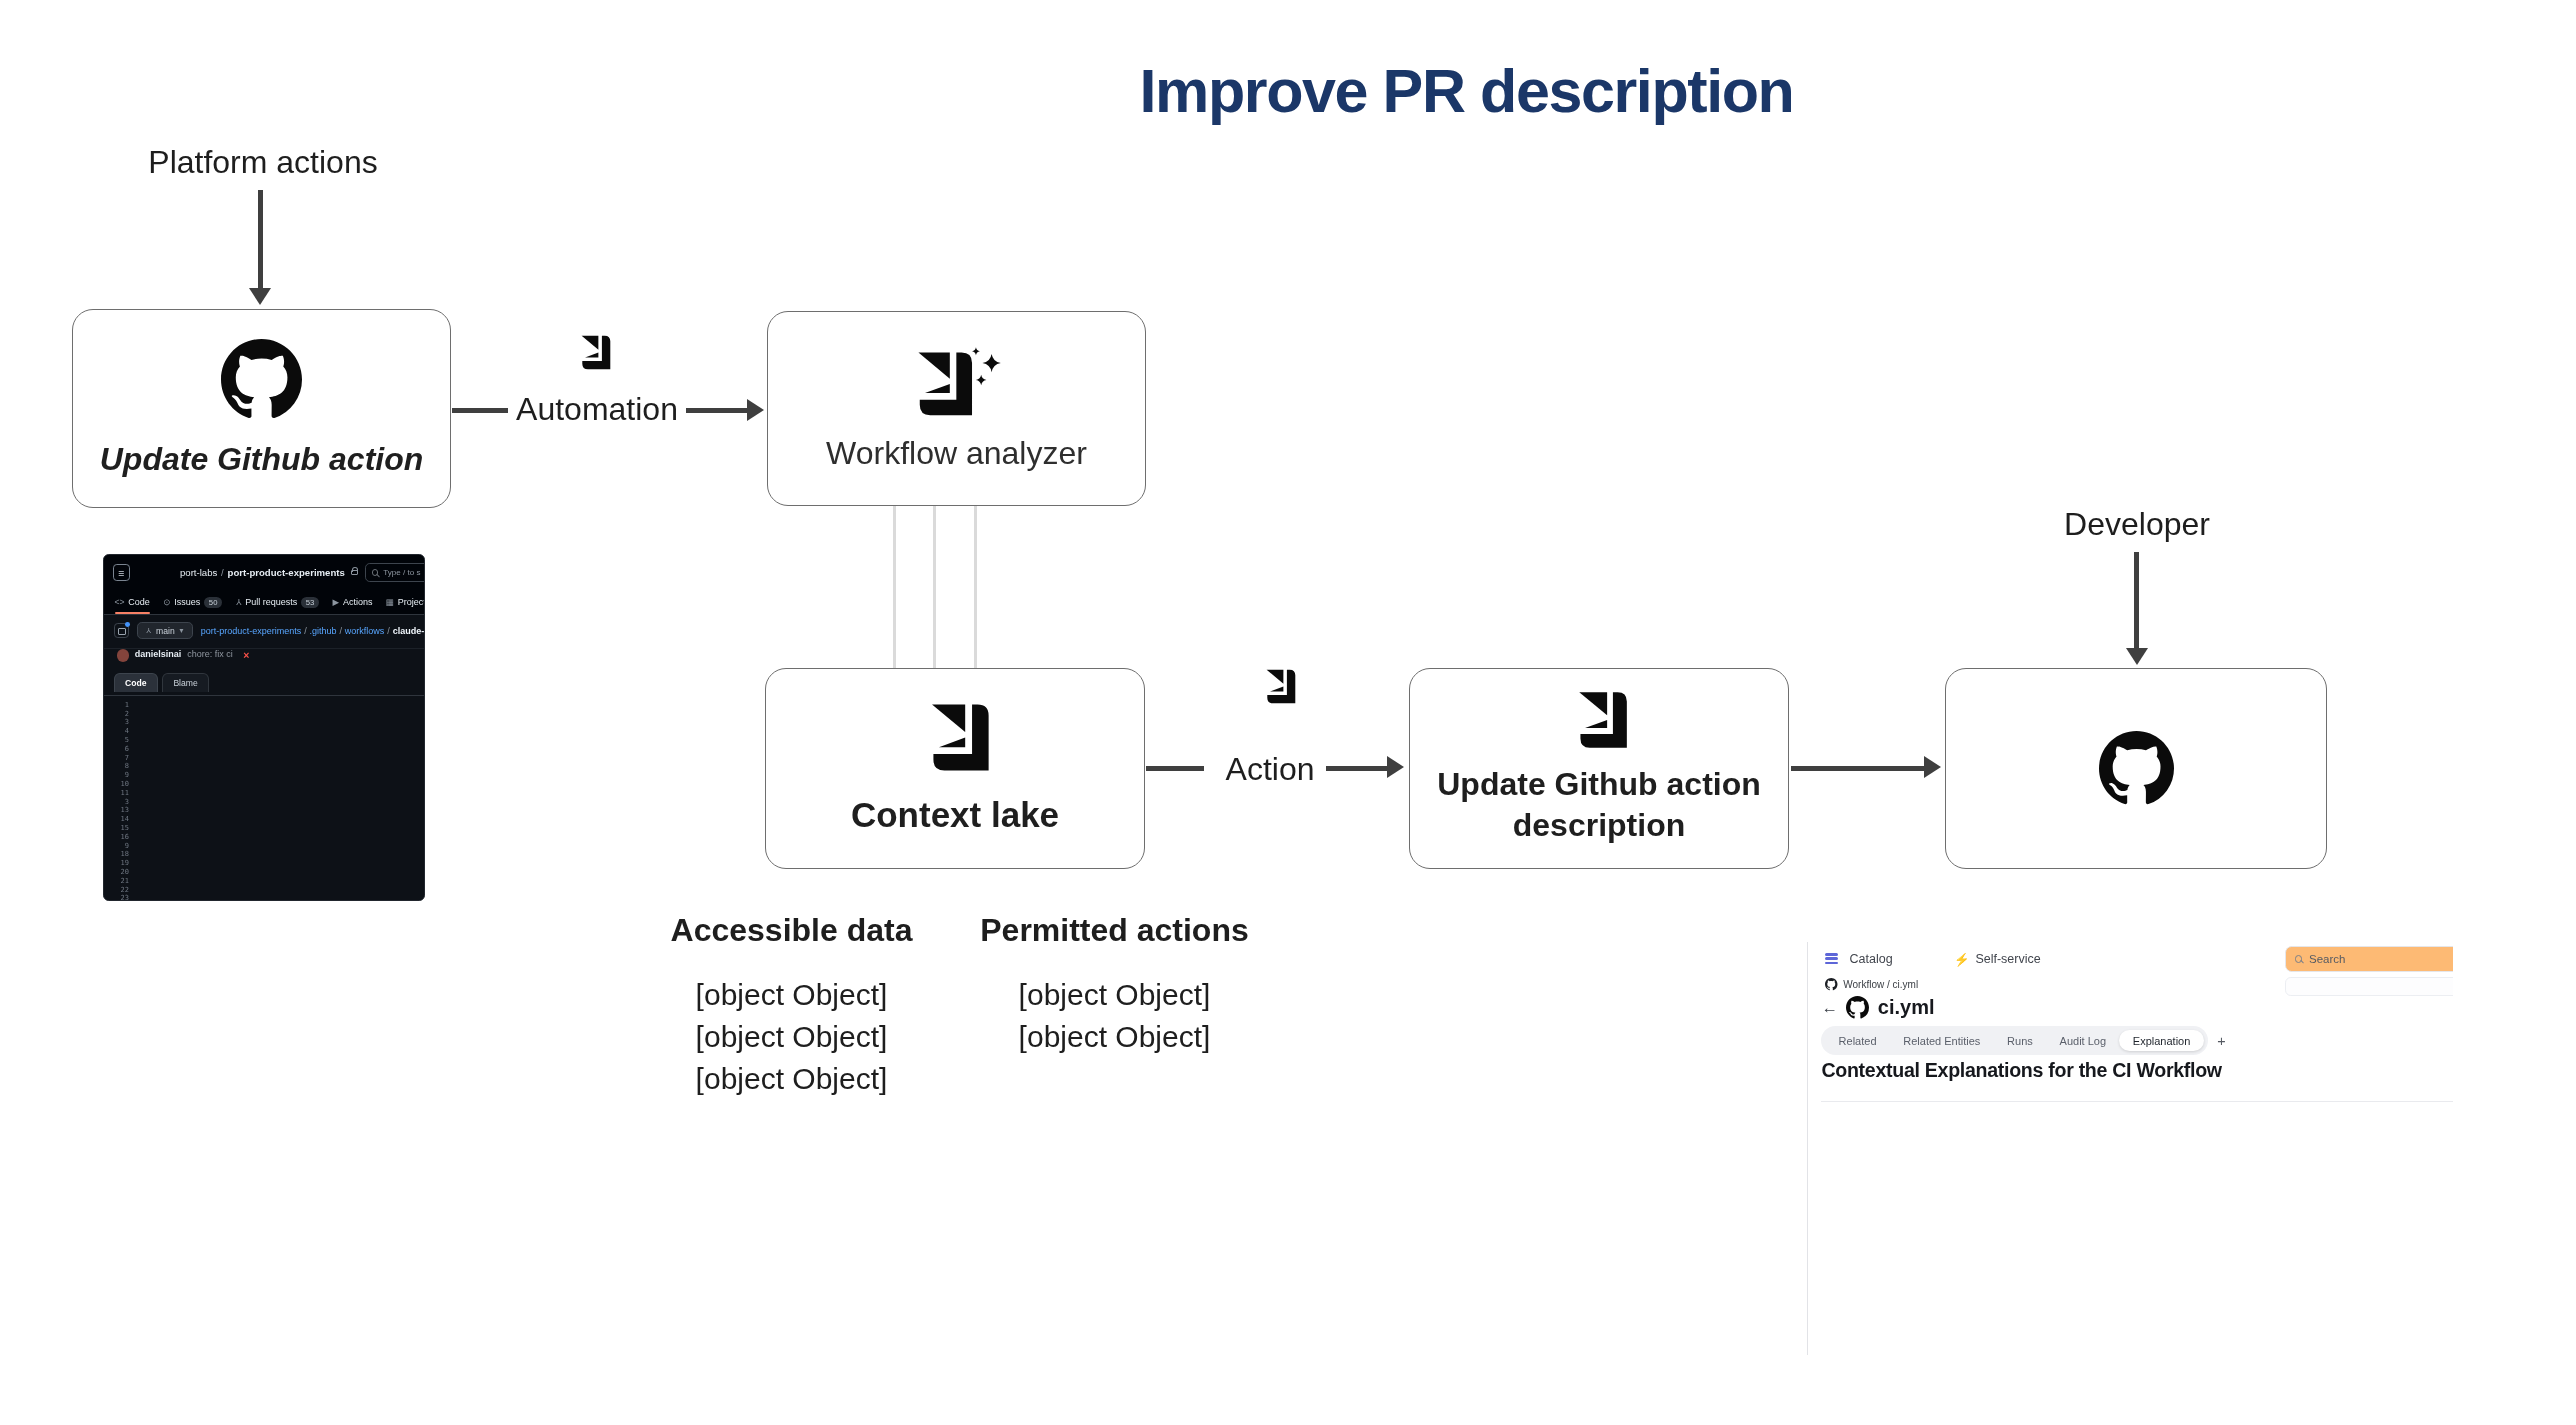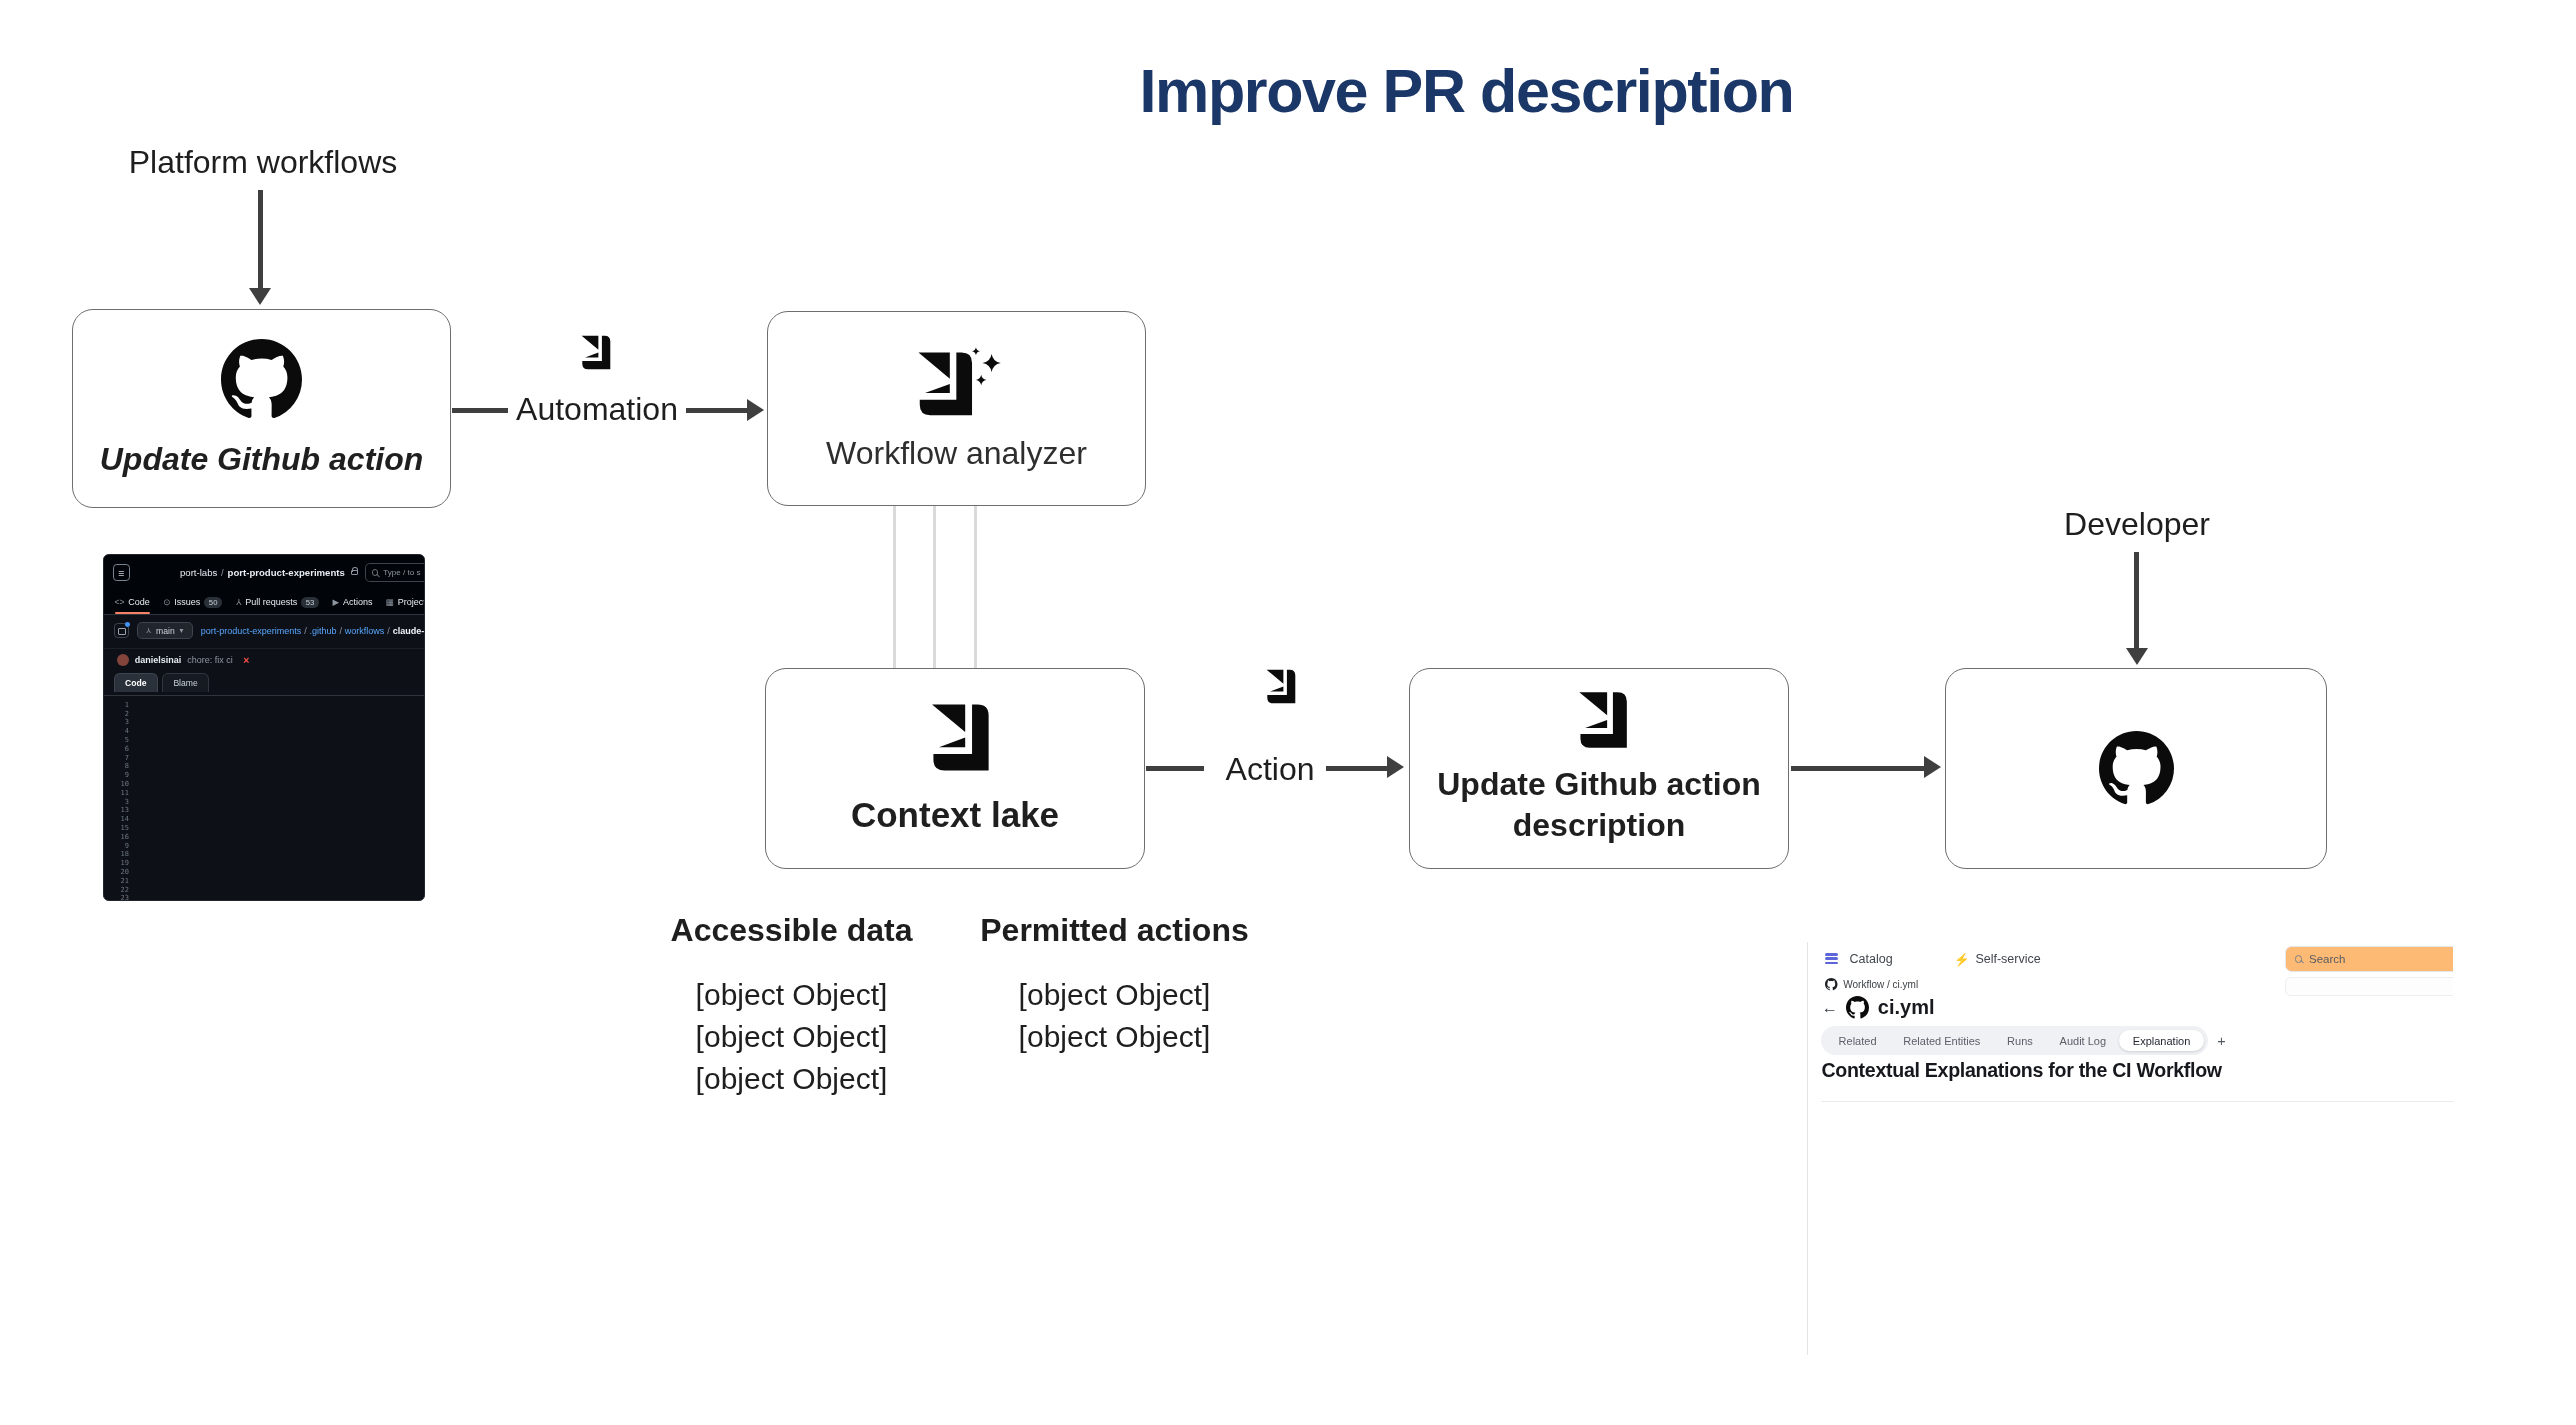--- a/index.html
+++ b/index.html
@@ -40,21 +40,21 @@
   .yglyph { display:inline-block; transform:rotate(180deg); font-size:7.7px; color:#8d96a0; }
   .gh-crumbrow { position:absolute; top:60px; left:0; right:0; height:31px; display:flex; align-items:center; gap:7.7px; padding:0 9.6px; font-size:9px; white-space:nowrap; overflow:hidden; }
   .gh-copy { width:15.3px; height:15.3px; border:1px solid #3d444d; border-radius:3.8px; position:relative; flex:0 0 auto; }
   .gh-copy::before { content:''; position:absolute; left:3.8px; top:3.8px; width:5.8px; height:5.8px; border:1px solid #9aa4ae; border-radius:1px; }
   .gh-copy::after { content:''; position:absolute; right:-1.9px; top:-1.9px; width:4.8px; height:4.8px; border-radius:50%; background:#4493f8; }
   .gh-branch { background:#21262d; border:1px solid #3d444d; border-radius:4.8px; padding:2.9px 8.6px; display:flex; align-items:center; gap:4.8px; font-size:8.6px; color:#c9d1d9; flex:0 0 auto; }
   .gh-branch .dd { color:#8d96a0; font-size:7.7px; }
   .gh-crumb a { color:#58a6ff; text-decoration:none; }
   .gh-crumb s { color:#8d96a0; text-decoration:none; margin:0 2.9px; }
   .gh-crumb b { color:#f0f6fc; font-weight:700; }
-  .gh-commit { position:absolute; top:93px; left:0; right:0; height:23px; display:flex; align-items:center; gap:5.8px; padding:0 12.5px; border-top:1px solid #1c2128; }
+  .gh-commit { position:absolute; top:93px; left:0; right:0; height:23px; display:flex; gap:5.8px; padding:0 12.5px; border-top:1px solid #1c2128; }
   .avatar { width:12.5px; height:12.5px; border-radius:50%; background:#83443c; flex:0 0 auto; }
   .gh-commit b { font-size:9px; color:#e6edf3; }
   .gh-commit .msg { font-size:9px; color:#9198a1; }
   .gh-commit .x { color:#f85149; font-size:10.5px; font-weight:700; margin-left:4.8px; }
   .gh-tabs { position:absolute; top:118px; left:9.6px; display:flex; gap:3.8px; }
   .gh-tabs .t { font-size:8.6px; padding:3.8px 10.5px; border-radius:5.8px 5.8px 0 0; color:#c9d1d9; background:#161b22; border:1px solid #30363d; border-bottom:none; }
   .gh-tabs .t.active { background:#2b313a; color:#ffffff; font-weight:700; border-color:#3d444d; }
   .gh-code { position:absolute; top:140px; left:0; right:0; bottom:0; border-top:1px solid #2f353d; background:#0d1117; padding-top:4.8px; font-family:"DejaVu Sans Mono", monospace; font-size:7px; overflow:hidden; }
   .cl { white-space:pre; height:8.8px; line-height:8.8px; }
   .ln { display:inline-block; width:25px; text-align:right; color:#6e7681; margin-right:10.5px; }
@@ -82,21 +82,21 @@
   .pt-h2 { position:absolute; left:13.4px; top:117px; font-size:19.6px; font-weight:700; color:#16181d; letter-spacing:-0.3px; white-space:nowrap; }
   .pt-div { position:absolute; left:13.4px; right:0; top:159px; height:1px; background:#e9eaee; }
   .pt-body { position:absolute; left:13.4px; right:0; top:170px; overflow:hidden; }
   .pline { font-size:11px; color:#3a3e46; line-height:16.7px; white-space:nowrap; overflow:hidden; }
 </style>
 </head>
 <body>
 
 <div class="abs title" style="left:1035px; top:56px; width:863px;">Improve PR description</div>
 
-<div class="abs dlabel" style="left:105px; top:144px; width:316px;">Platform workflows</div>
+<div class="abs dlabel" style="left:105px; top:144px; width:316px;">Platform actions</div>
 <div class="abs dlabel" style="left:1993px; top:506px; width:288px;">Developer</div>
 
 <div class="abs aline" style="left:258px; top:190px; width:4.8px; height:102px;"></div>
 <div class="abs ah-down" style="left:249px; top:288px;"></div>
 
 <div class="abs aline" style="left:2134px; top:552px; width:4.8px; height:98px;"></div>
 <div class="abs ah-down" style="left:2126px; top:648px;"></div>
 
 <svg class="abs" style="left:576px; top:335px;" width="35" height="35" viewBox="0 0 100 100">
     <polygon points="16,2 64,2 64,42" fill="#0b0b0b"></polygon>

